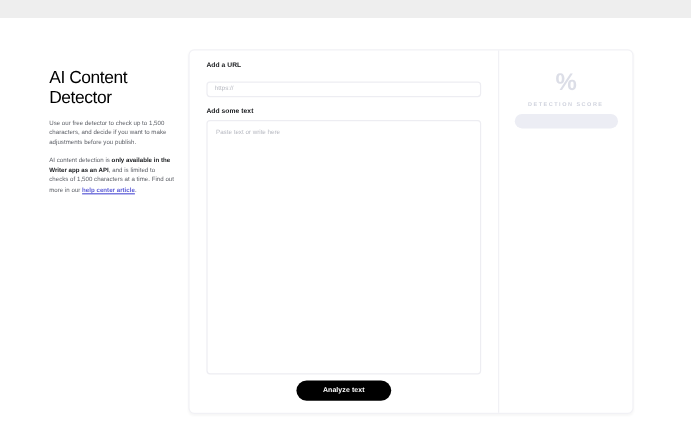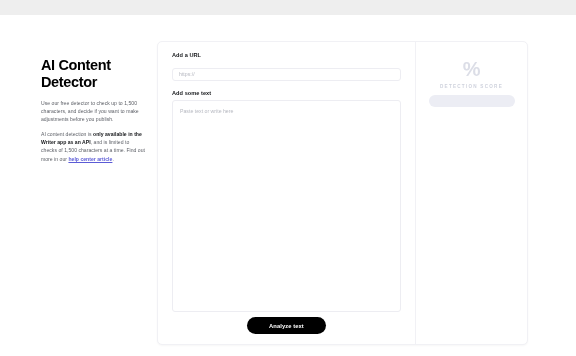--- a/index.html
+++ b/index.html
@@ -32,21 +32,21 @@
   
   .intro {
     position: absolute;
     left: 41px;
     top: 57px;
     width: 104px;
   }
 
   .intro-title {
     font-size: 14.5px;
-    font-weight: bold;
+    font-weight: normal;
     line-height: 16.5px;
     letter-spacing: -0.35px;
     color: #000000;
     margin-bottom: 9px;
   }
 
   .intro-p {
     font-size: 5.1px;
     line-height: 8.1px;
     color: #5c5f66;

